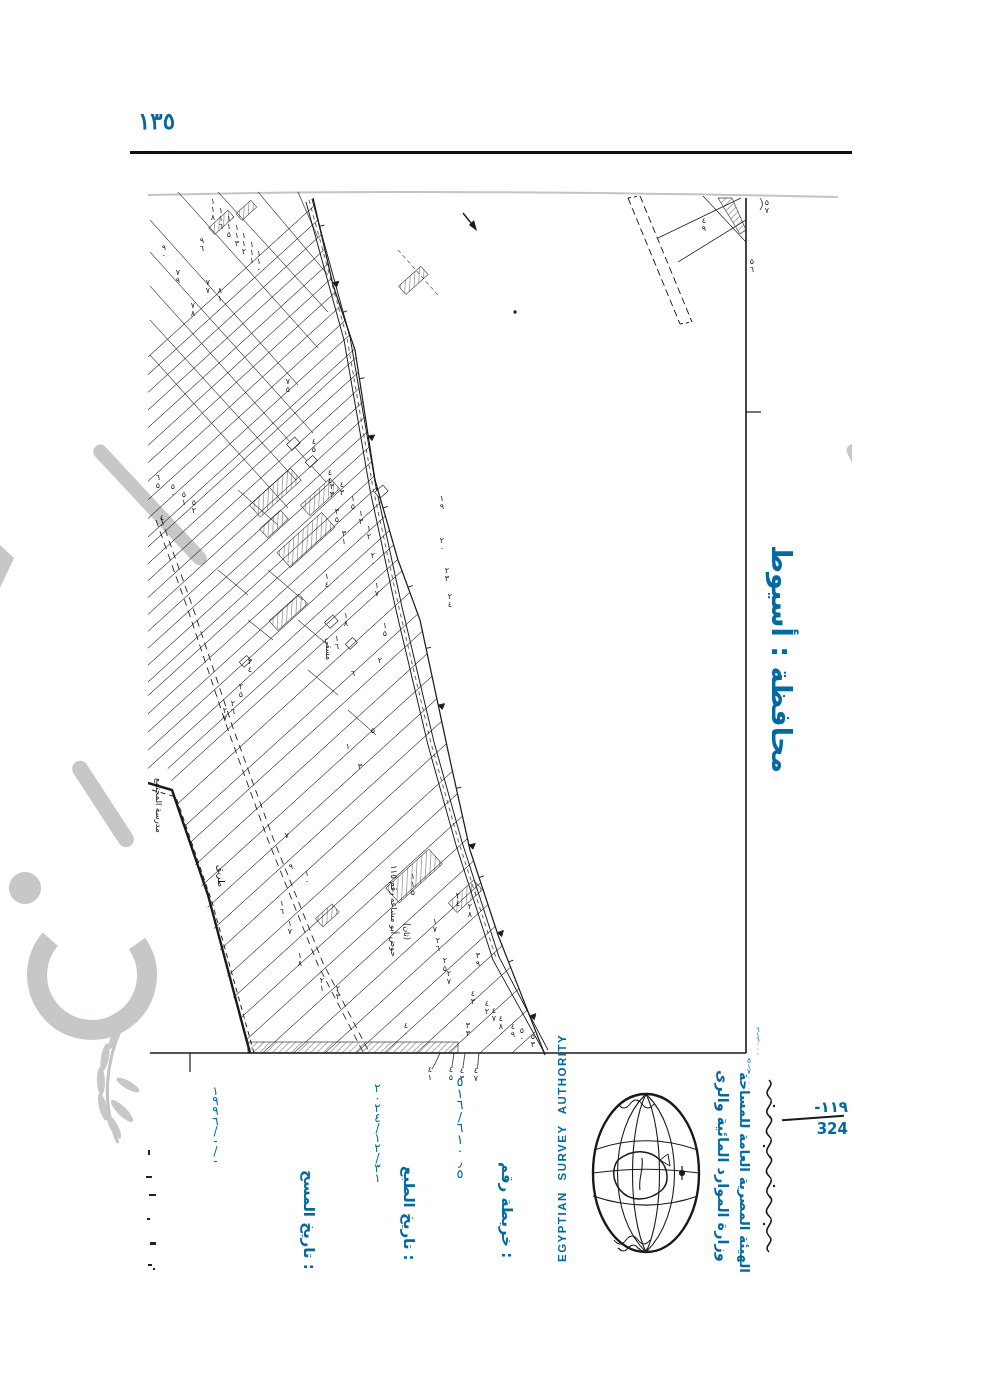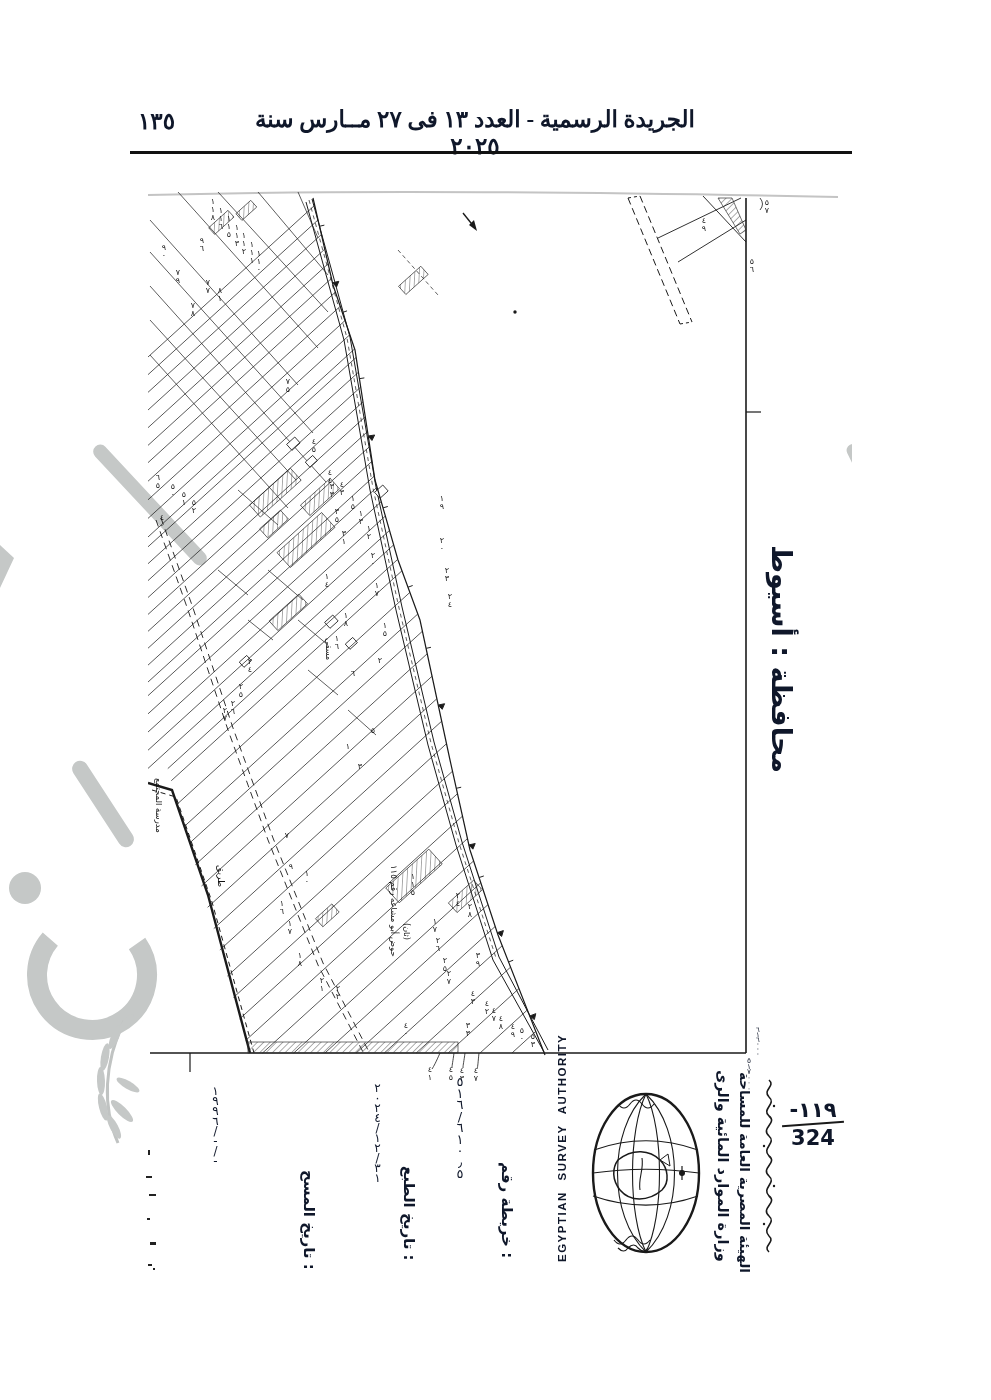--- a/index.html
+++ b/index.html
@@ -1,47 +1,46 @@
 <!DOCTYPE html>
 <html lang="ar"><head>
 <meta charset="utf-8">
 <style>
   html,body{margin:0;padding:0;background:#ffffff;}
   .page{position:relative;width:852px;height:1400px;background:#fff;overflow:hidden;
-        font-family:"DejaVu Sans",sans-serif;color:#0f172a;}
+        font-family:"DejaVu Sans",sans-serif;color:#0369a1;}
   .abs{position:absolute;}
   
   .rot90{transform:rotate(90deg);transform-origin:top left;white-space:nowrap;}
   .rotm90{transform:rotate(-90deg);transform-origin:top left;white-space:nowrap;}
   
   .stacked{text-align:center;}
   .stacked div{text-align:center;}
   .st-lg{font-size:13px;line-height:11.5px;width:16px;}
   .st-md{font-size:12px;line-height:10px;width:15px;}
   .st-sm{font-size:7px;line-height:4.8px;width:10px;}
   .st-sm2{font-size:7.5px;line-height:5.6px;width:10px;}
   .hdr-title{font-family:"Liberation Serif","DejaVu Serif",serif;font-weight:bold;font-size:23px;}
   .info-label{font-size:15px;font-weight:bold;}
   .esa-en{font-size:11.5px;font-weight:bold;letter-spacing:1.5px;word-spacing:6px;
           font-family:"Liberation Sans","DejaVu Sans",sans-serif;}
   .ar-bold{font-weight:bold;}
-  .fraction{width:70px;text-align:center;font-size:21px;font-weight:bold;}
+  .fraction{width:70px;text-align:right;font-size:15px;font-weight:bold;}
   .fraction .bar{width:62px;border-top:2.2px solid #1a1a1a;margin:1px auto 1px auto;transform:rotate(-4deg);}
   .artifact{background:#222;position:absolute;}
   svg{display:block;}
   #wm-svg{mix-blend-mode:multiply;pointer-events:none;}
   .wm-fill{fill:#c5c8c7;stroke:none;}
 </style>
 </head>
 <body>
 
 <div class="page">
 
   <div class="abs hdr-title" style="left:138px;top:108px;">١٣٥</div>
-  <div class="abs hdr-title" style="left:250px;top:106px;width:450px;text-align:center;direction:rtl;">الجريدة الرسمية - العدد ١٣ فى ٢٧ مــارس سنة ٢٠٢٥</div>
   <div class="abs" style="left:130px;top:151px;width:733px;height:3px;background:#111;"></div>
 
   <svg id="wm-svg" class="abs" style="left:0;top:0;" width="991" height="1400" viewBox="0 0 991 1400">
     <rect class="wm-fill" x="70" y="498" width="160" height="14" rx="7" transform="rotate(47 150 505)"></rect>
     <rect class="wm-fill" x="53" y="796" width="100" height="16" rx="8" transform="rotate(57 103 804)"></rect>
     <rect class="wm-fill" x="823" y="481" width="95" height="13" rx="6" transform="rotate(64 871 488)"></rect>
     <rect class="wm-fill" x="843" y="519" width="95" height="13" rx="6" transform="rotate(64 891 526)"></rect>
     <circle class="wm-fill" cx="25" cy="888" r="16"></circle>
     <circle cx="92" cy="975" r="55" fill="none" stroke="#c5c8c7" stroke-width="20" stroke-dasharray="245 100" transform="rotate(-35 92 975)"></circle>
     <path class="wm-fill" d="M905,625 C950,598 985,622 982,672 C980,712 962,745 928,762 C905,773 885,762 888,738

